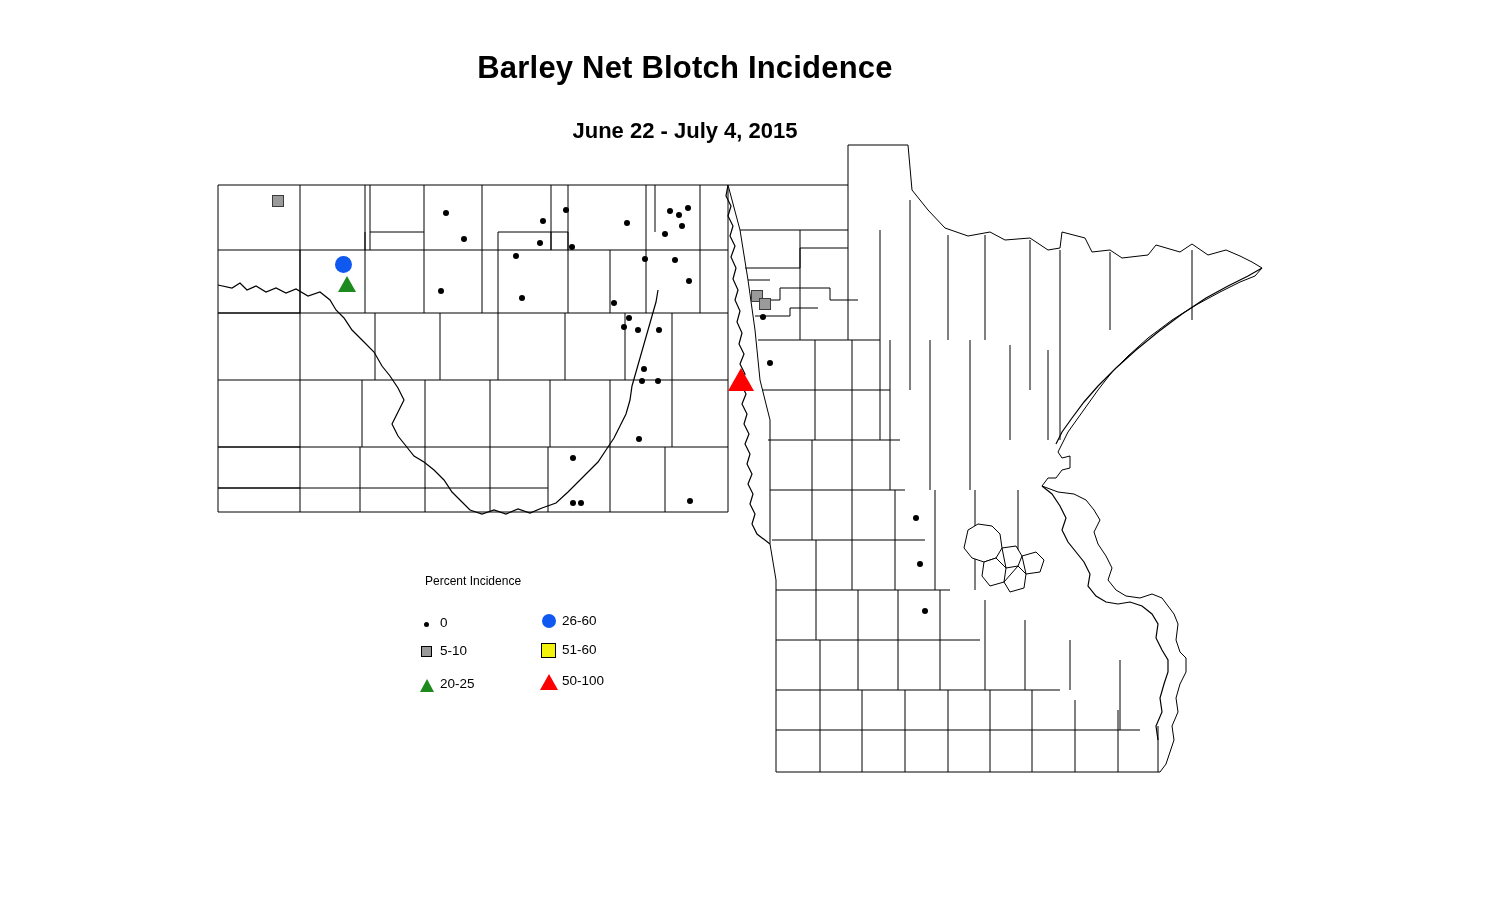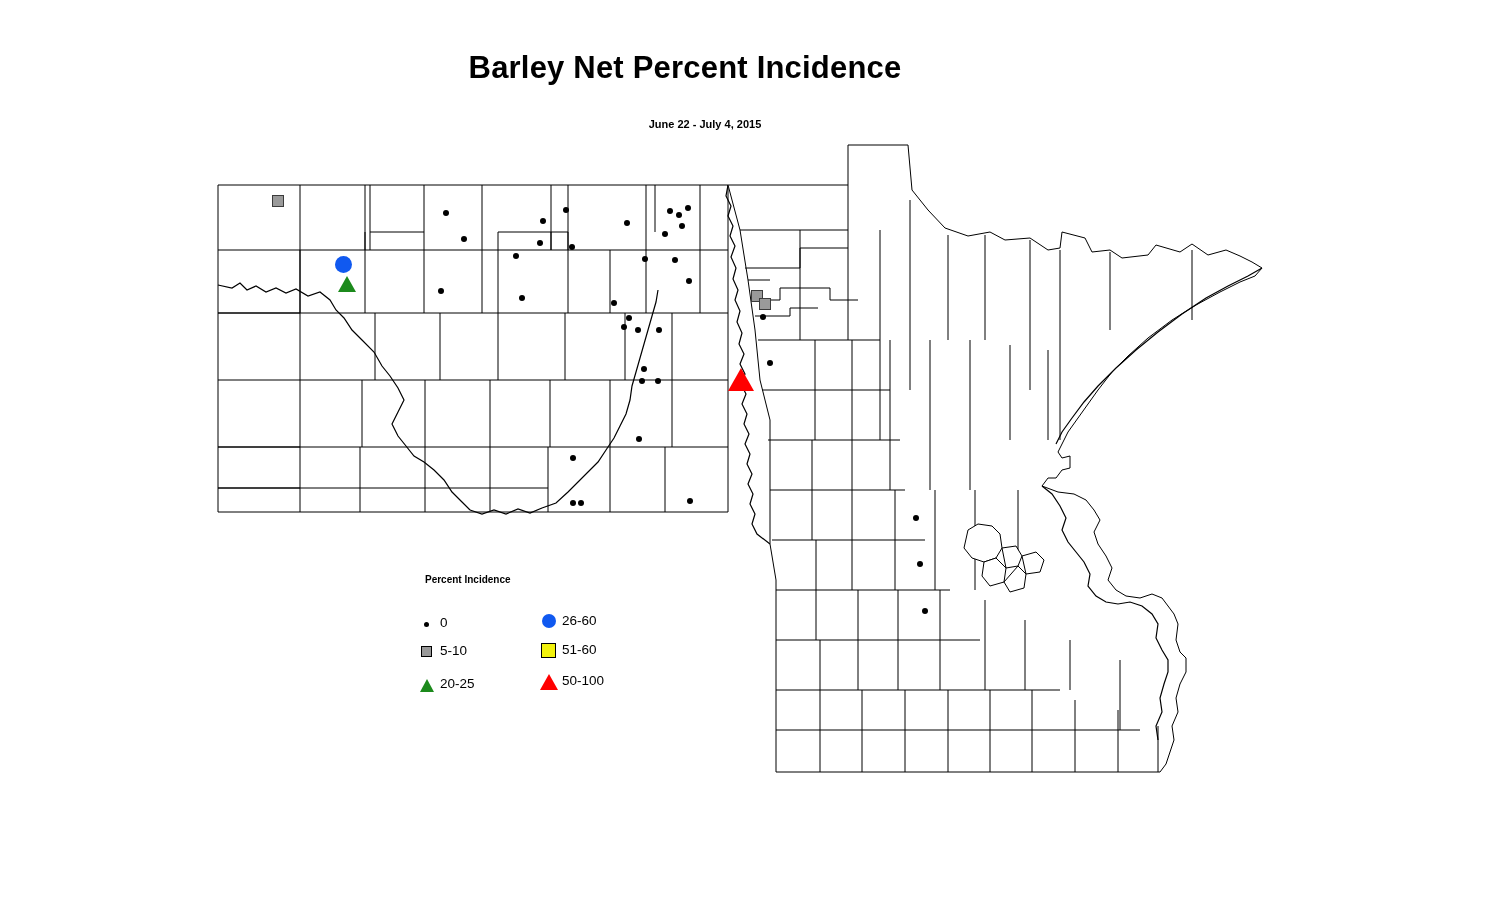--- a/index.html
+++ b/index.html
@@ -29,23 +29,22 @@
     font-size: 31px;
     font-weight: bold;
     letter-spacing: 0.2px;
   }
   .subtitle {
     position: absolute;
     top: 118px;
     left: 0;
     width: 1370px;
     text-align: center;
-    font-size: 11px;
+    font-size: 22px;
     font-weight: bold;
-    padding-left: 20px;
   }
   #map-area {
     position: absolute;
     left: 0;
     top: 0;
     width: 1503px;
     height: 900px;
   }
   svg.mapsvg {
     display: block;
@@ -69,22 +68,22 @@
     position: absolute;
     left: 408px;
     top: 570px;
     width: 245px;
     height: 135px;
   }
   #legend .legend-title {
     position: absolute;
     left: 17px;
     top: 4px;
-    font-size: 10px;
-    font-weight: bold;
+    font-size: 12px;
+    font-weight: normal;
     white-space: nowrap;
   }
   .legend-row {
     position: absolute;
     height: 20px;
   }
   .legend-label {
     position: absolute;
     left: 22px;
     top: 1px;
@@ -176,21 +175,21 @@
     border-left: 13px solid transparent;
     border-right: 13px solid transparent;
     border-bottom: 23px solid #ff0000;
   }
 </style>
 </head>
 <body>
 
 <div id="page">
 
-  <div class="title">Barley Net Percent Incidence</div>
+  <div class="title">Barley Net Blotch Incidence</div>
   <div class="subtitle">June 22 - July 4, 2015</div>
 
   <div id="map-area">
     <svg class="mapsvg" viewBox="0 0 1503 900" xmlns="http://www.w3.org/2000/svg">
       <g>
 
         <rect class="county" x="218" y="185" width="510" height="327"></rect>
 
         <path class="county" d="M218 250 H300"></path>
         <path class="county" d="M218 313 H300"></path>

